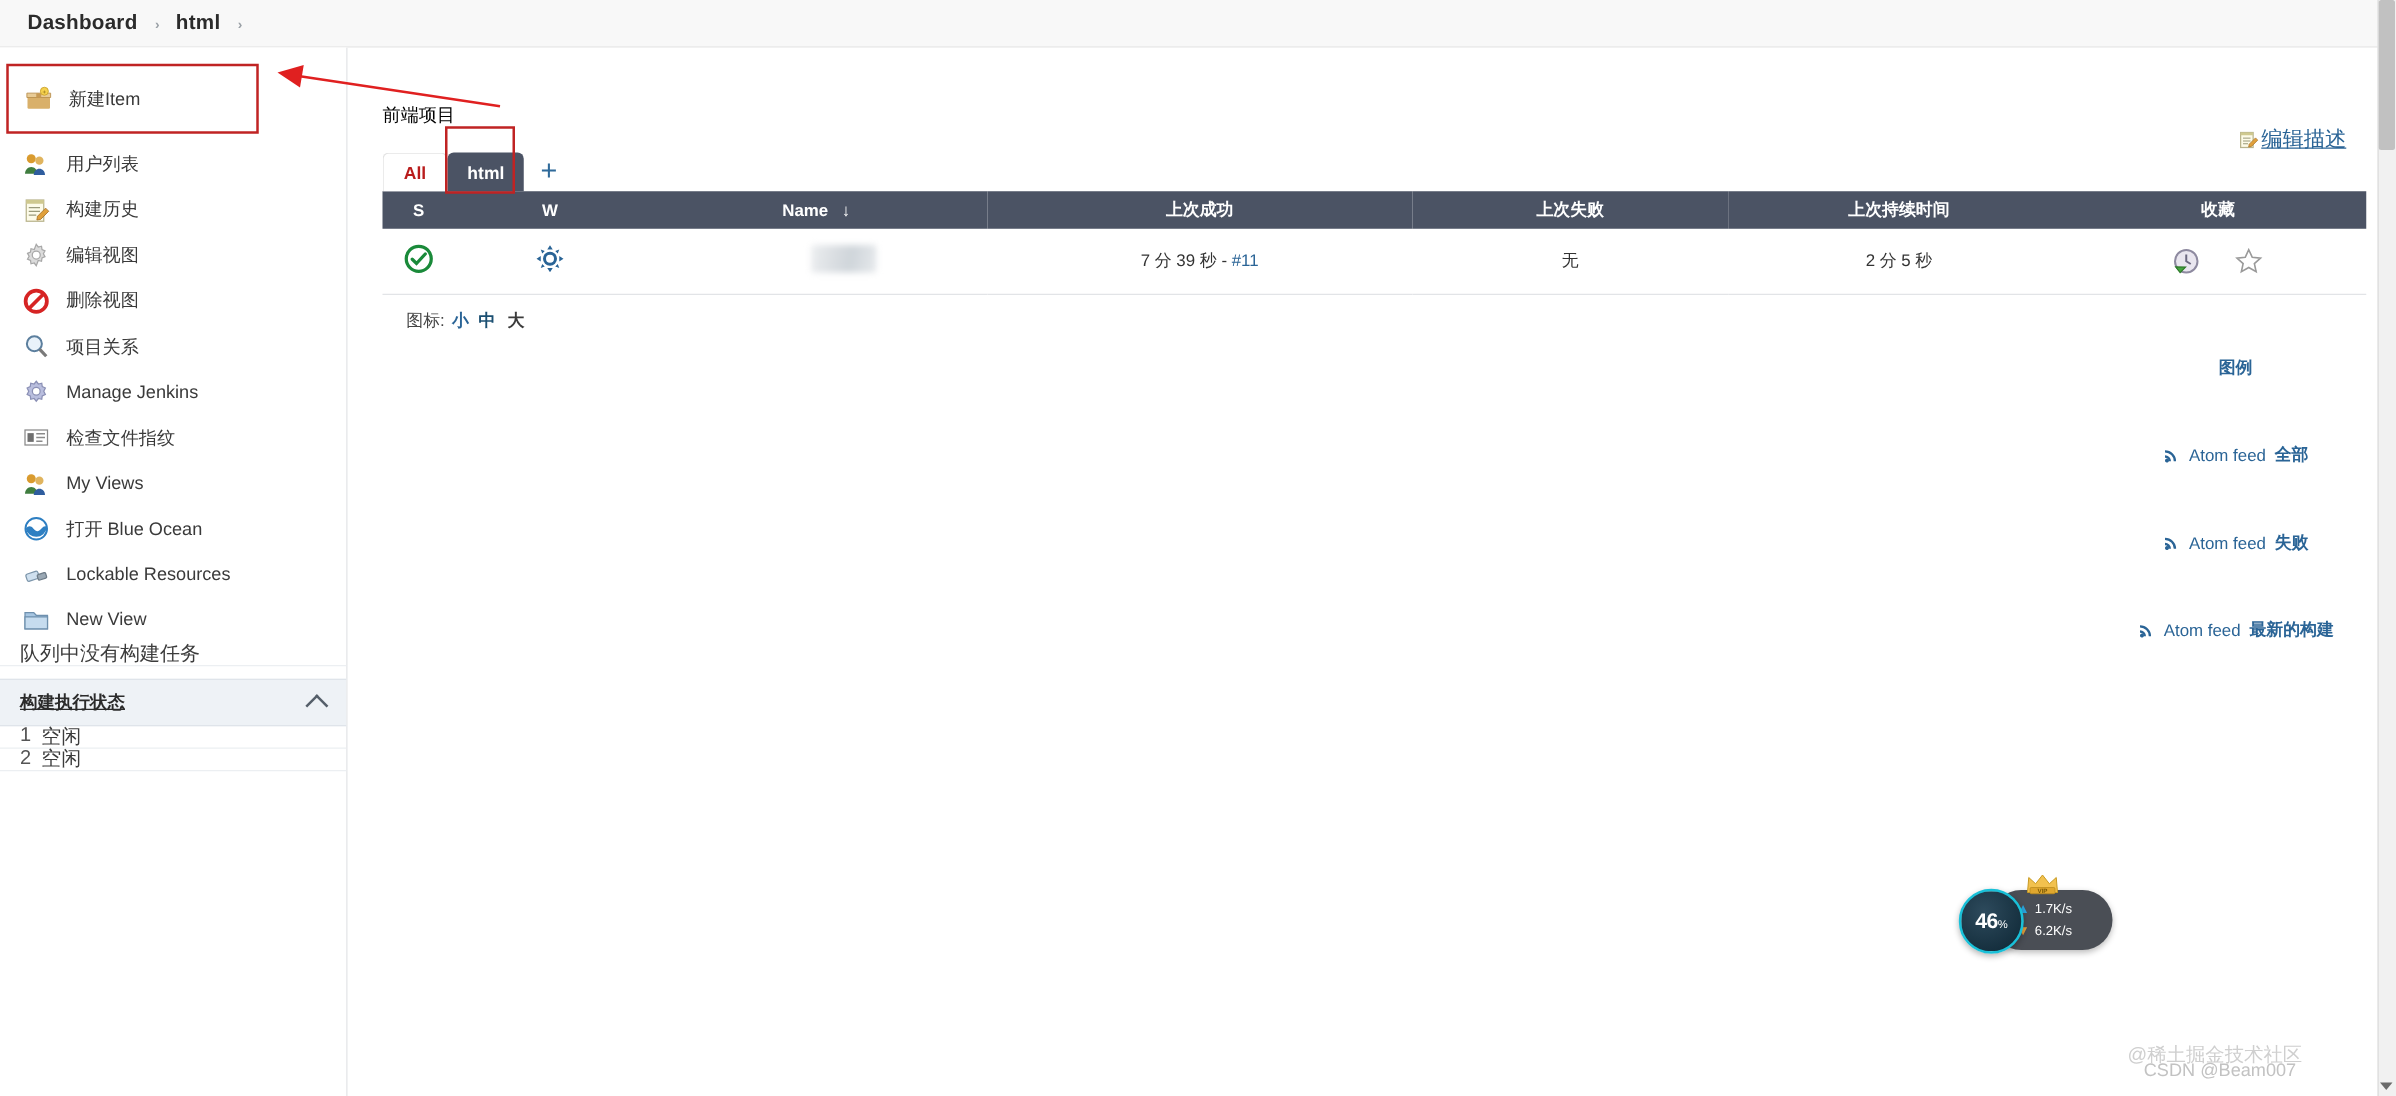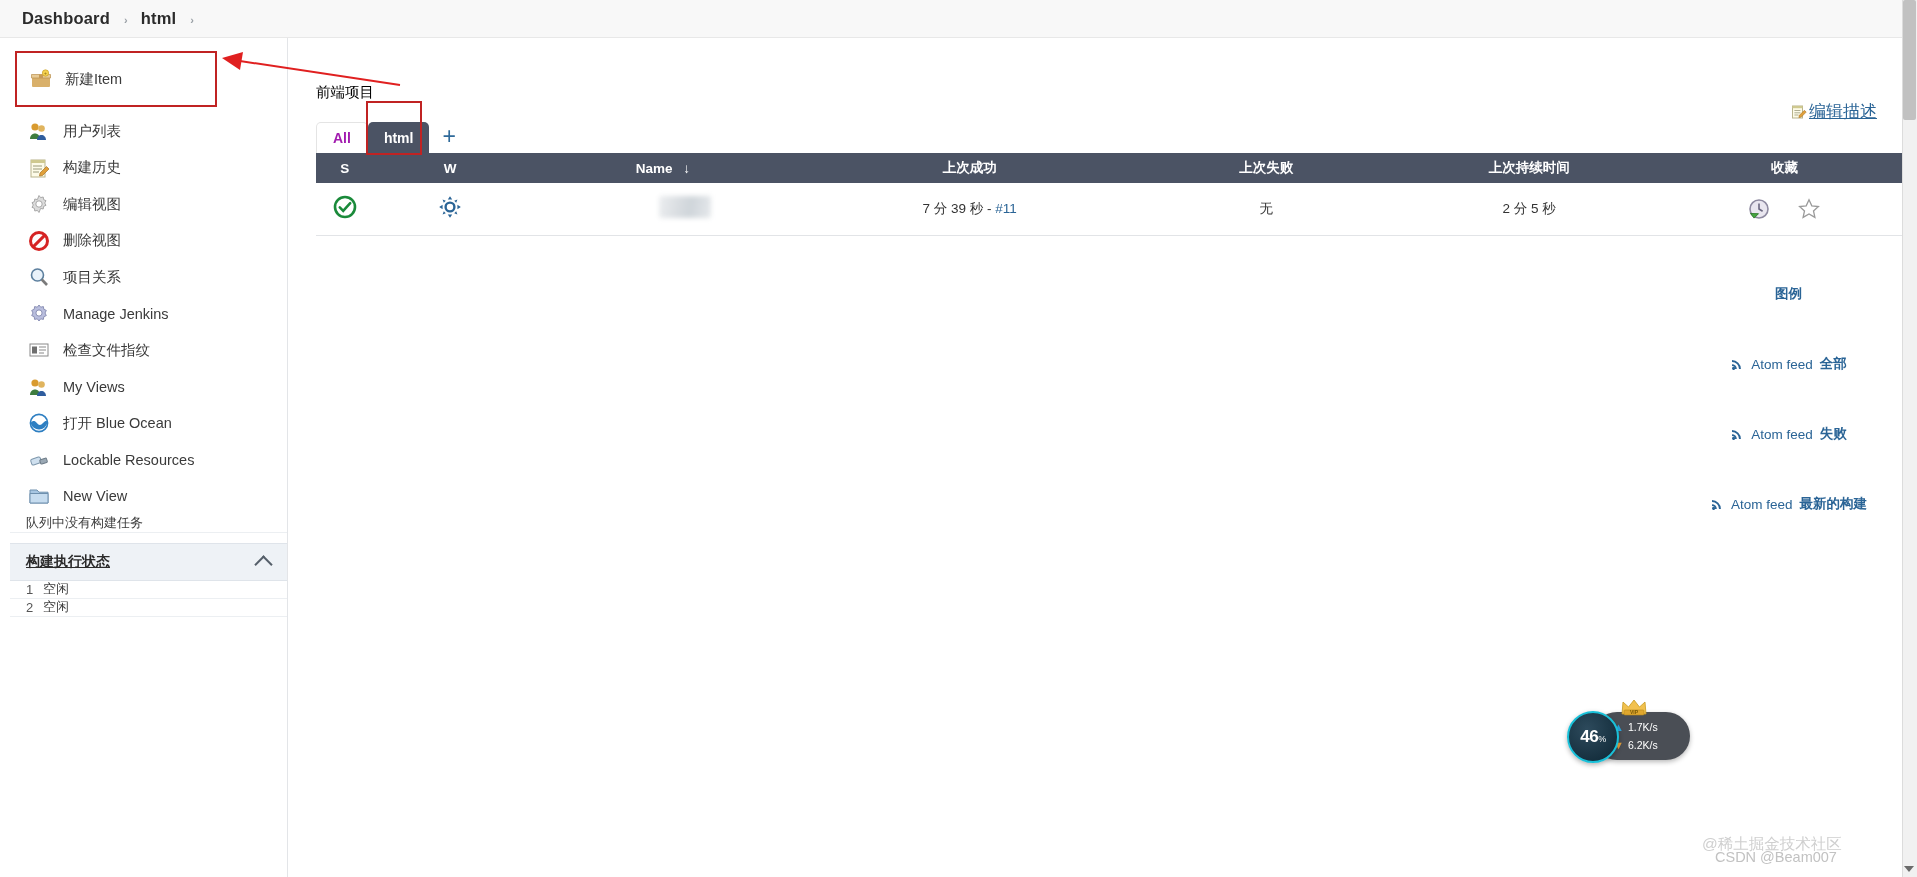--- a/index.html
+++ b/index.html
@@ -17,21 +17,21 @@
     display: flex; align-items: center; padding-left: 22px;
     font-size: 16.5px; font-weight: bold; color: #333;
   }
   .crumb { color: #2b2b2b; letter-spacing: .2px; }
   .crumb-sep {
     color: #9aa0a6; font-size: 11px; margin: 0 13px 0 14px;
     transform: translateY(1px);
   }
 
   
-  #page { display: flex; height: 839px; position: relative; margin-left: 10px; }
+  #page { display: flex; height: 839px; position: relative; }
 
   
   #sidebar {
     width: 278px; flex: 0 0 278px;
     border-right: 1px solid #e3e5e8;
     background: #fff; padding-top: 10px;
     position: relative;
   }
   .side-item {
     display: flex; align-items: center;
@@ -57,21 +57,21 @@
     padding: 0 17px 0 16px; margin-top: 10px;
   }
   .panel-head .ttl { font-size: 14px; font-weight: bold; color: #2b2b2b; }
   .panel-head .ttl.link { text-decoration: underline; }
   .chev {
     width: 13px; height: 13px; border-left: 2px solid #3b4652; border-top: 2px solid #3b4652;
     transform: rotate(45deg); margin-top: 5px; opacity: .85;
   }
   .panel-row {
     height: 18px; display: flex; align-items: center; padding-left: 16px;
-    font-size: 13px; color: #3c3c3c; border-bottom: 1px solid #eceff2;
+    font-size: 16px; color: #3c3c3c; border-bottom: 1px solid #eceff2;
   }
   .exec-num { color: #555; width: 17px; display: inline-block; }
 
   
   #main { flex: 1 1 auto; position: relative; padding: 0 0 0 0; overflow: hidden; }
   #view-title {
     font-size: 14.5px; color: #000000; margin: 45px 0 0 28px;
   }
   #edit-desc {
     position: absolute; right: 40px; top: 62px;
@@ -83,21 +83,21 @@
   #tab-strip {
     display: flex; align-items: flex-end;
     margin: 19px 0 0 28px; position: relative; height: 32px;
   }
   .tab {
     height: 31px; min-width: 44px; padding: 0 16px;
     display: flex; align-items: center; justify-content: center;
     font-size: 14px; font-weight: bold; border-radius: 5px 5px 0 0;
     cursor: pointer;
   }
-  .tab.inactive { background: #fff; color: #a21caf; border: 1px solid #e4e4e4; border-bottom: none; }
+  .tab.inactive { background: #fff; color: #b91c1c; border: 1px solid #e4e4e4; border-bottom: none; }
   .tab.active { background: #4b5364; color: #fff; }
   #tab-active-wrap { position: relative; }
   #tab-annot {
     position: absolute; left: -2px; top: -21px;
     width: 56px; height: 54px; border: 2px solid #c02323;
     pointer-events: none;
   }
   #tab-add {
     margin-left: 13px; font-size: 23px; color: #2f6a9a;
     line-height: 1; cursor: pointer; transform: translateY(-5px); font-weight: 300;
@@ -450,20 +450,26 @@
                 <svg viewBox="0 0 24 24" width="24" height="24">
                   <path d="M12 2.8l2.8 6 6.6.7-4.9 4.4 1.4 6.5L12 17l-5.9 3.4 1.4-6.5L2.6 9.5l6.6-.7z" fill="#fff" stroke="#9a9a9a" stroke-width="1.3"></path>
                 </svg>
               </span>
             </span>
           </td>
         </tr>
       </tbody>
     </table>
 
+    <div id="icon-size-row">
+      <span>图标:</span>
+      <a>小</a>
+      <a class="current">中</a>
+      <span class="lg">大</span>
+    </div>
 
     <div id="feed-row">
       <a>
           <b>图例</b>
         </a>
 
       <a>
         <span class="rss-ic">
           <svg viewBox="0 0 14 14" width="14" height="14">
             <path d="M2 11.4a1.6 1.6 0 1 1 0 .1z" fill="#2a6496"></path>

